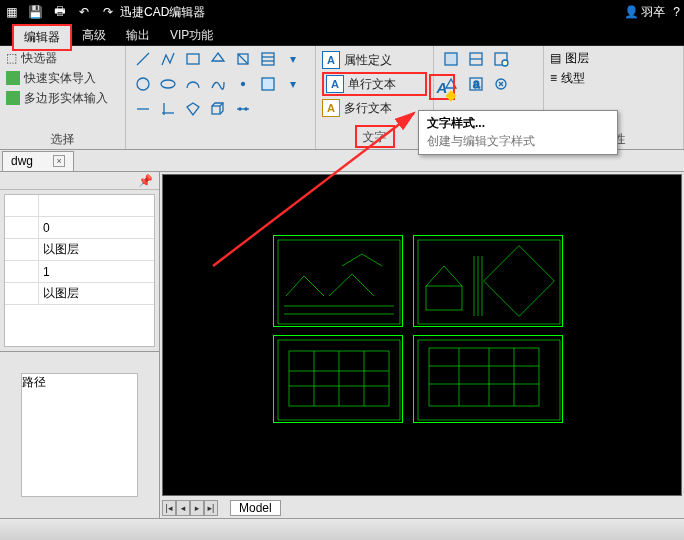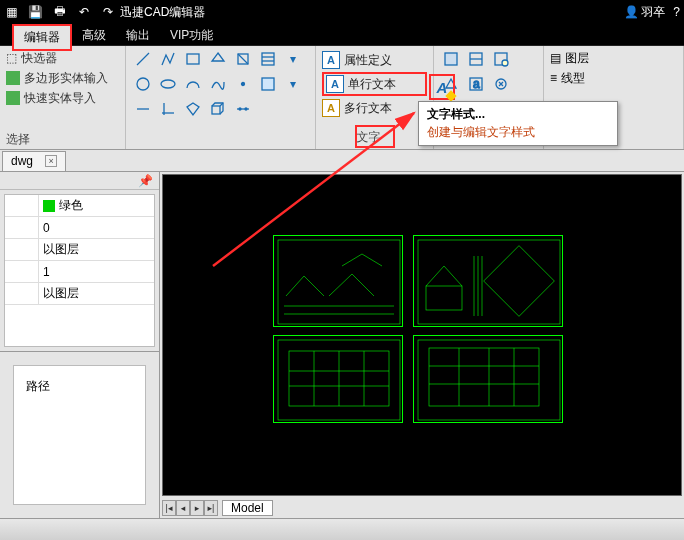--- a/index.html
+++ b/index.html
@@ -9,55 +9,55 @@
 .titlebar .spacer{flex:1;text-align:left}
 .titlebar .rbtn{height:20px;padding:0 4px;display:flex;align-items:center;gap:2px}
 .cadbadge{background:#1e90ff;color:#fff;border-radius:3px;padding:0 3px;font-size:10px;font-weight:bold}
 .menubar{height:22px;background:#000;display:flex;align-items:flex-start;color:#ccc;border-bottom:1px solid #222}
 .menutab{padding:3px 10px;color:#e5e5e5;cursor:pointer}
 .menutab.active{background:#e5e5e5;color:#000}
 .red-box{border:2px solid #ff2a2a}
 .ribbon{height:104px;background:#e5e5e5;display:flex;border-bottom:1px solid #999}
 .panel{border-right:1px solid #bfbfbf;display:flex;flex-direction:column;padding:2px 6px 1px 6px}
 .panel .body{flex:1}
-.panel .plabel{text-align:left;color:#444;font-size:12px;padding-top:2px}
+.panel .plabel{text-align:center;color:#444;font-size:12px;padding-top:2px}
 .sel-body .row{display:flex;align-items:center;gap:4px;height:20px;color:#333}
 .sel-body .row .ic{width:14px;height:14px;background:#5aa72d;display:inline-block}
 .draw-grid{display:grid;grid-template-columns:repeat(7,22px);grid-template-rows:22px 22px 22px;gap:3px}
 .dbtn{width:22px;height:22px;display:flex;align-items:center;justify-content:center;color:#1a6db3}
 .dbtn svg{width:16px;height:16px;stroke:#1a6db3;fill:none;stroke-width:1.3}
 .text-body .trow{display:flex;align-items:center;gap:4px;height:24px}
 .tA{width:18px;height:18px;display:flex;align-items:center;justify-content:center;border:1px solid #1a6db3;color:#1a6db3;font-weight:bold;font-size:11px;background:#fff}
 .text-body .tlabel{color:#222}
 .Astyle{width:22px;height:22px;display:flex;align-items:center;justify-content:center;font-style:italic;font-weight:bold;font-size:15px;color:#1a6db3;position:relative}
 .Astyle .pen{position:absolute;right:-2px;bottom:-2px;width:8px;height:8px;background:#ffcc00;transform:rotate(45deg)}
-.tooltip{position:absolute;left:418px;top:101px;background:#fff;border:1px solid #888;box-shadow:2px 2px 4px rgba(0,0,0,.3);padding:4px 8px;z-index:50;width:200px}
+.tooltip{position:absolute;left:418px;top:110px;background:#fff;border:1px solid #888;box-shadow:2px 2px 4px rgba(0,0,0,.3);padding:4px 8px;z-index:50;width:200px}
 .tooltip .tt-title{font-weight:bold;color:#000;margin-bottom:1px}
-.tooltip .tt-body{color:#c2410c}
+.tooltip .tt-body{color:#737373}
 .block-body{display:grid;grid-template-columns:22px 22px 22px;grid-template-rows:22px 22px 22px;gap:3px}
 .prop-body .trow{display:flex;align-items:center;gap:4px;height:20px}
 .filetabs{height:22px;background:#e5e5e5;display:flex;align-items:center;border-bottom:1px solid #999;padding-left:2px}
-.ftab{background:#f4f4f4;border:1px solid #999;border-bottom:none;padding:2px 8px;display:flex;align-items:center;gap:12px;height:20px}
+.ftab{background:#f4f4f4;border:1px solid #999;border-bottom:none;padding:2px 8px;display:flex;align-items:center;gap:20px;height:20px}
 .ftab .x{width:12px;height:12px;border:1px solid #999;display:flex;align-items:center;justify-content:center;font-size:9px;color:#555}
 .workrow{display:flex;height:346px}
 .side{width:160px;background:#e5e5e5;display:flex;flex-direction:column;border-right:1px solid #999}
 .side-top{flex:0 0 180px;background:#e5e5e5;border-bottom:1px solid #999;display:flex;flex-direction:column}
 .side-top .pin{height:18px;background:#e5e5e5;border-bottom:1px solid #bbb;display:flex;justify-content:flex-end;align-items:center;padding-right:6px;color:#555}
 .proplist{background:#fff;flex:1;margin:4px;border:1px solid #bbb}
 .proplist .prow{display:flex;height:22px;border-bottom:1px solid #ddd}
 .proplist .pk{width:34px;border-right:1px solid #ddd}
 .proplist .pv{flex:1;padding-left:4px;display:flex;align-items:center;gap:4px}
 .swatch{width:12px;height:12px;background:#00d000;display:inline-block}
-.side-bot{flex:1;background:#fff;margin:13px;border:1px solid #bbb;padding:12px}
+.side-bot{flex:1;background:#fff;margin:21px;border:1px solid #bbb;padding:0}
 .canvaswrap{flex:1;display:flex;flex-direction:column;background:#e5e5e5}
 .canvas{flex:1;background:#000;position:relative;margin:2px;border:1px solid #666}
 .drawing{position:absolute;border:1px solid #00ff00}
 .modeltabs{height:20px;background:#e5e5e5;display:flex;align-items:center;padding-left:2px}
 .mscroll{width:14px;height:16px;background:#ddd;border:1px solid #999;display:flex;align-items:center;justify-content:center;font-size:9px;color:#333}
-.mtab{background:#fff;border:1px solid #999;padding:1px 8px;margin-left:4px;height:16px;display:flex;align-items:center}
+.mtab{background:#fff;border:1px solid #999;padding:1px 8px;margin-left:12px;height:16px;display:flex;align-items:center}
 .status{height:22px;background:linear-gradient(#e8e8e8,#d0d0d0);border-top:1px solid #999}
 .arrow-svg{position:absolute;left:0;top:0;pointer-events:none;z-index:40}
 .green-line{stroke:#00ff00;stroke-width:0.6;fill:none}
 </style>
 </head>
 <body>
 
 <div class="titlebar">
   <div class="ticon">▦</div>
   <div class="ticon">💾</div>
@@ -84,25 +84,25 @@
 
 <div class="ribbon">
   <div class="panel" style="width:126px">
     <div class="body sel-body">
       <div class="row">
           <span>⬚</span>
           <span>快选器</span>
         </div>
       <div class="row">
           <span class="ic" style="background:#4caf50"></span>
-          <span>多边形实体输入</span>
+          <span>快速实体导入</span>
         </div>
       <div class="row">
           <span class="ic" style="background:#4caf50"></span>
-          <span>快速实体导入</span>
+          <span>多边形实体输入</span>
         </div>
     </div>
     <div class="plabel">选择</div>
   </div>
 
   <div class="panel" style="width:190px">
     <div class="body">
         <div class="draw-grid">
       <div class="dbtn">
             <svg>
@@ -293,24 +293,20 @@
 
 <div class="workrow">
   <div class="side">
     <div class="side-top">
       <div class="pin">
           <span>📌</span>
         </div>
       <div class="proplist">
         <div class="prow">
             <div class="pk"></div>
-            <div class="pv">
-              <span class="swatch"></span>
-              <span>绿色</span>
-            </div>
           </div>
         <div class="prow">
             <div class="pk"></div>
             <div class="pv">0</div>
           </div>
         <div class="prow">
             <div class="pk"></div>
             <div class="pv">以图层</div>
           </div>
         <div class="prow">

